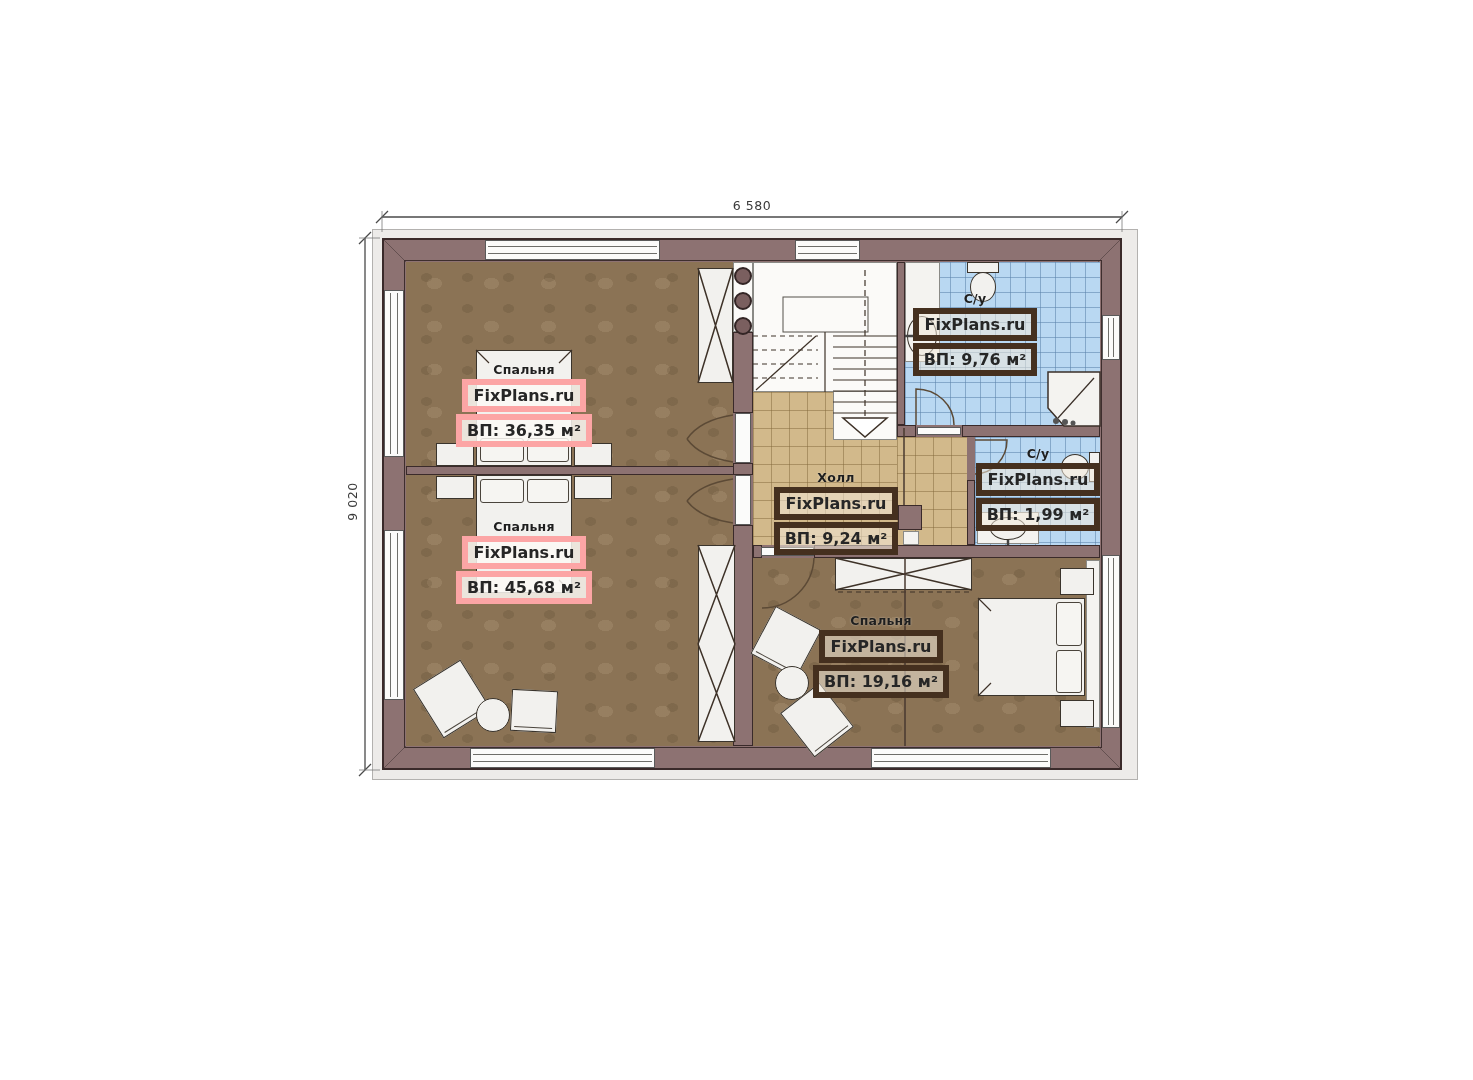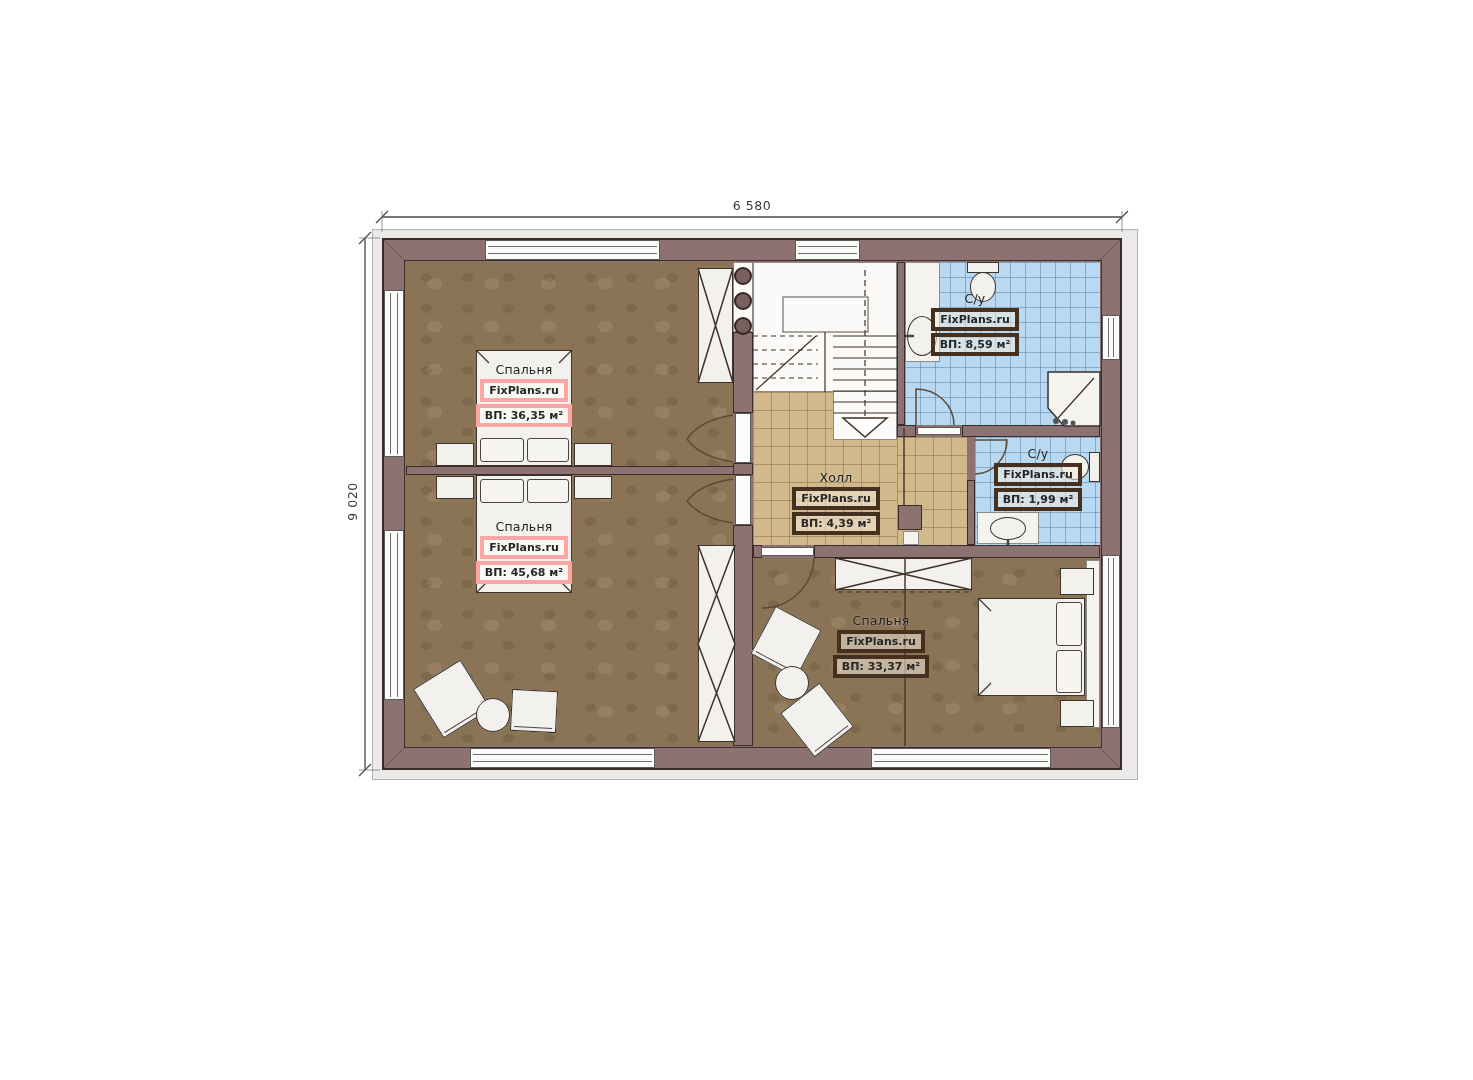--- a/index.html
+++ b/index.html
@@ -33,22 +33,22 @@
   .win-v::before,.win-v::after{content:"";position:absolute;top:2px;bottom:2px;border-left:1px solid #6e6e6a;}
   .win-v::before{left:30%;} .win-v::after{left:64%;}
   
   .furn{background:#f2f1ee;border:1.5px solid #3a342c;}
   .soft{border:1.2px solid #4a443c;background:#f6f5f2;border-radius:3px;}
   .round{border-radius:50%;}
   .chair::after{content:"";position:absolute;left:3px;right:3px;bottom:3px;border-top:1.5px solid #4a443c;}
   .vanity{background:#f4f3f0;border:1px solid #8a8a86;}
   
   .room-label{position:absolute;width:150px;display:flex;flex-direction:column;align-items:center;gap:2px;}
-  .rl-title{font-weight:normal;font-size:12.5px;color:#1e1e1e;letter-spacing:.2px;text-shadow:0 0 2px rgba(255,255,255,.5);}
-  .rl-box{border:4px solid #fca5a5;background:rgba(251,249,245,.85);font-weight:bold;font-size:11px;
+  .rl-title{font-weight:bold;font-size:12.5px;color:#1e1e1e;letter-spacing:.2px;text-shadow:0 0 2px rgba(255,255,255,.5);}
+  .rl-box{border:6px solid #fca5a5;background:rgba(251,249,245,.85);font-weight:bold;font-size:16px;
           color:#262626;padding:1px 5px;white-space:nowrap;}
   .on-floor .rl-box{background:rgba(242,233,218,.55);border-color:#45301f;}
   
   .dim-text{position:absolute;font-size:12.5px;color:#3a3a3a;letter-spacing:.5px;}
   svg.linework{position:absolute;left:0;top:0;pointer-events:none;}
 </style>
 </head>
 <body>
 
 <div class="canvas">
@@ -219,31 +219,31 @@
     <div class="rl-box">ВП: 36,35 м²</div>
   </div>
   <div class="room-label" style="left:449px;top:519px;">
     <div class="rl-title">Спальня</div>
     <div class="rl-box">FixPlans.ru</div>
     <div class="rl-box">ВП: 45,68 м²</div>
   </div>
   <div class="room-label on-floor" style="left:761px;top:470px;">
     <div class="rl-title">Холл</div>
     <div class="rl-box">FixPlans.ru</div>
-    <div class="rl-box">ВП: 4,39 м²</div>
+    <div class="rl-box">ВП: 9,24 м²</div>
   </div>
   <div class="room-label on-floor" style="left:900px;top:291px;">
     <div class="rl-title">С/у</div>
     <div class="rl-box">FixPlans.ru</div>
-    <div class="rl-box">ВП: 8,59 м²</div>
+    <div class="rl-box">ВП: 9,76 м²</div>
   </div>
   <div class="room-label on-floor" style="left:963px;top:446px;">
     <div class="rl-title">С/у</div>
     <div class="rl-box">FixPlans.ru</div>
     <div class="rl-box">ВП: 1,99 м²</div>
   </div>
   <div class="room-label on-floor" style="left:806px;top:613px;">
     <div class="rl-title">Спальня</div>
     <div class="rl-box">FixPlans.ru</div>
-    <div class="rl-box">ВП: 33,37 м²</div>
+    <div class="rl-box">ВП: 19,16 м²</div>
   </div>
 
 </div>
 
 </body></html>

